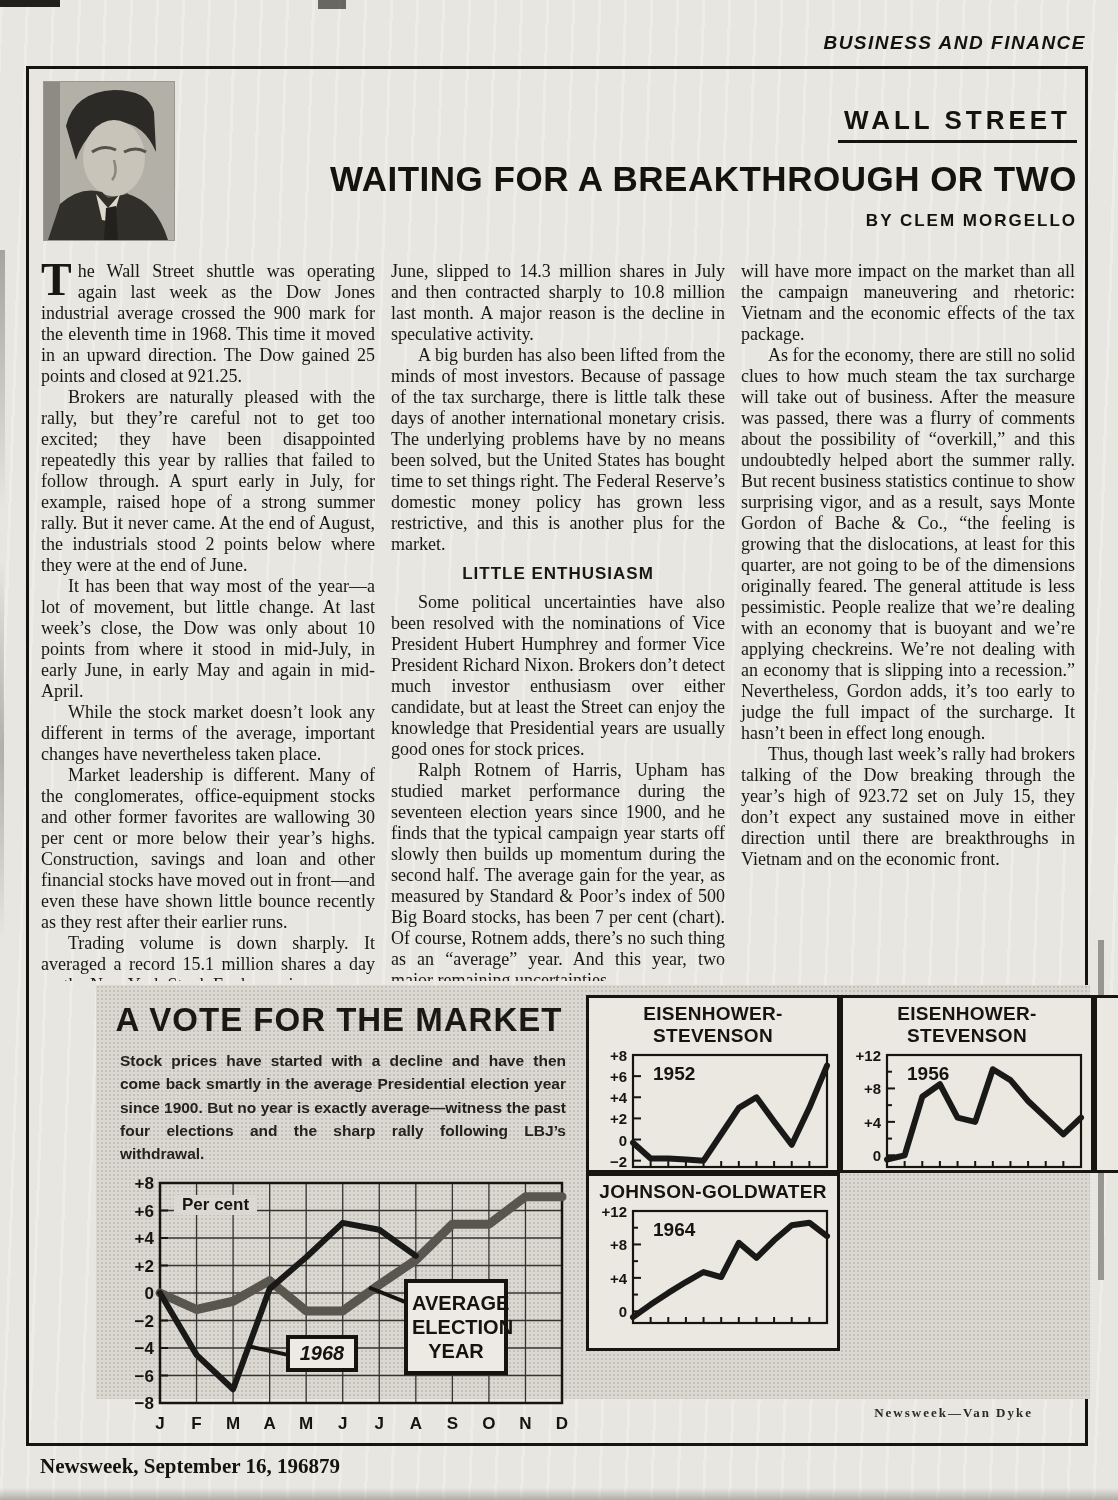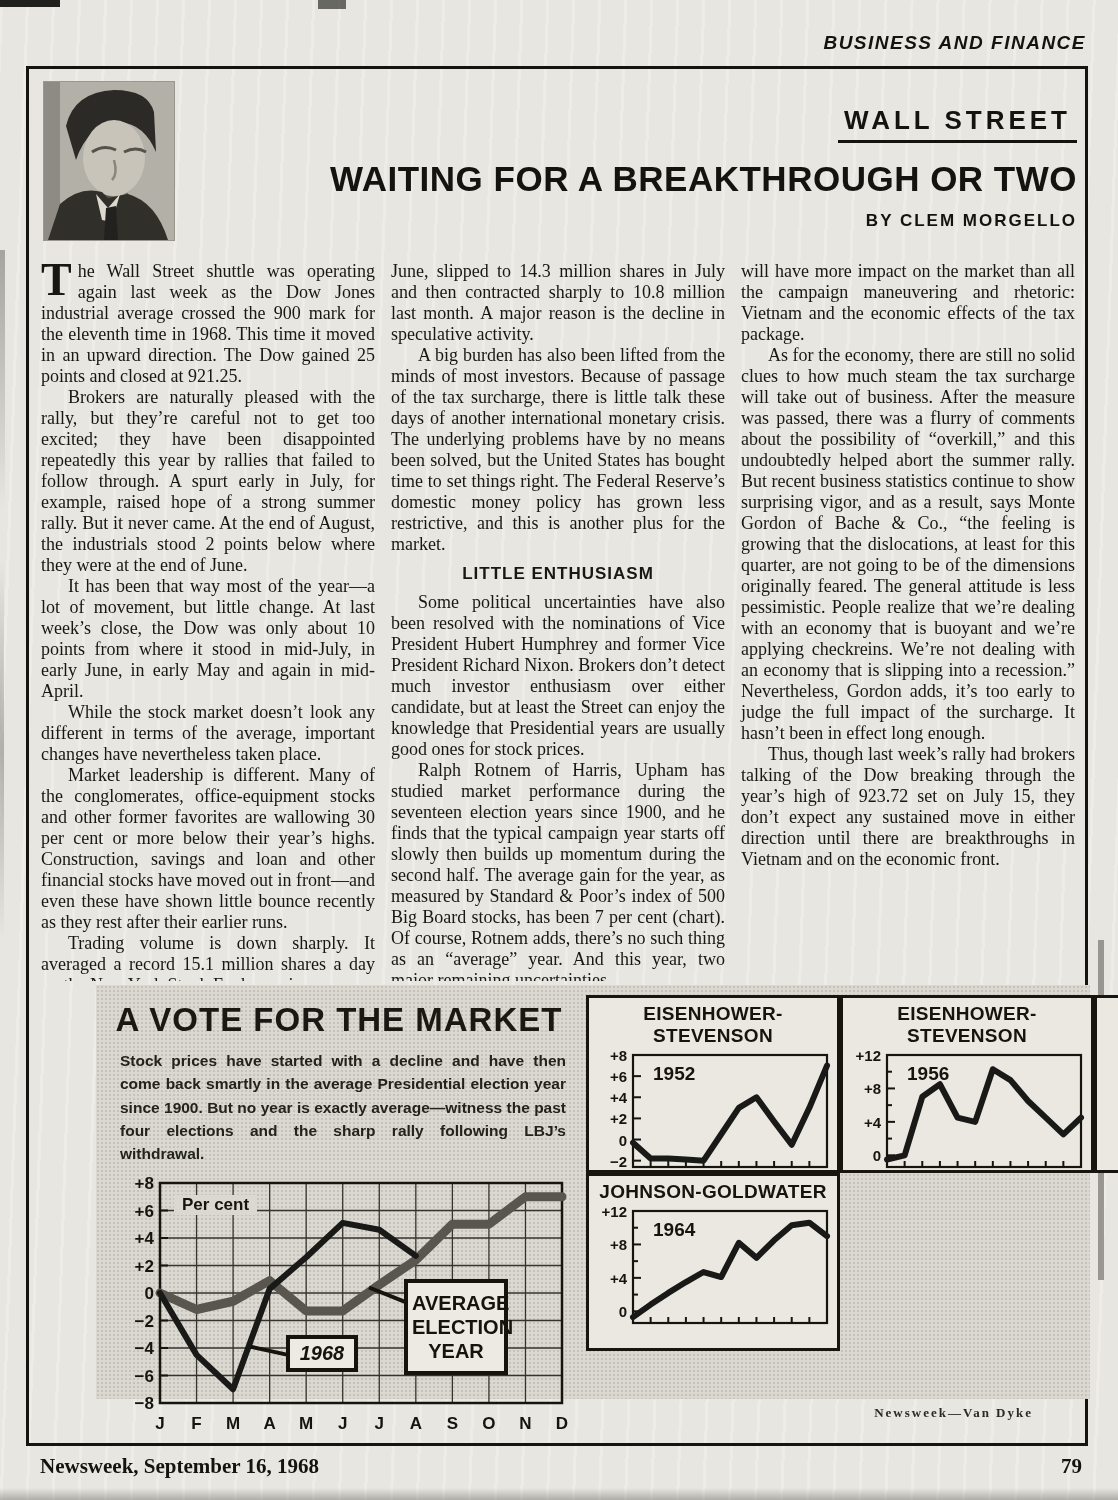--- a/index.html
+++ b/index.html
@@ -56,21 +56,21 @@
 
   .fig-right{flex:1;display:grid;grid-template-columns:1fr 1fr 1fr;gap:0;align-content:start;padding-left:10px;}
   .mini-chart{background:#eae8e1;border:3px solid #161510;height:178px;box-sizing:border-box;padding-top:5px;}
   .mini-title{text-align:center;font:bold 19px "Liberation Sans",sans-serif;letter-spacing:.3px;color:#15140f;}
   .mini-plot{position:relative;margin-top:2px;}
   .year-label{position:absolute;left:64px;top:14px;font:bold 19px "Liberation Sans",sans-serif;color:#15140f;}
   .fig-source{grid-column:1/3;text-align:right;font:bold 15px "Liberation Sans",sans-serif;color:#201f1a;padding:2px 6px 0 0;}
 
   .photo-credit{position:absolute;top:1336px;right:52px;font:bold 13px "Liberation Serif",serif;letter-spacing:2px;color:#2a2923;}
 
-  .footer{position:absolute;top:1454px;left:40px;right:36px;display:flex;justify-content:space-between;
+  .footer{position:absolute;top:1454px;left:40px;right:36px;display:flex;
           font:bold 21px "Liberation Serif",serif;color:#14130f;}
 
   
   svg text{font-family:"Liberation Sans",sans-serif;font-weight:bold;fill:#15140f;}
   svg .ylab{font-size:17px;}
   svg .xlab{font-size:17px;}
   svg.mini .ylab{font-size:15px;}
   svg line.grid{stroke:#34332e;stroke-width:1.3;}
   svg line.tick{stroke:#15140f;stroke-width:2;}
   svg rect.frame{fill:none;stroke:#15140f;stroke-width:2.5;}

